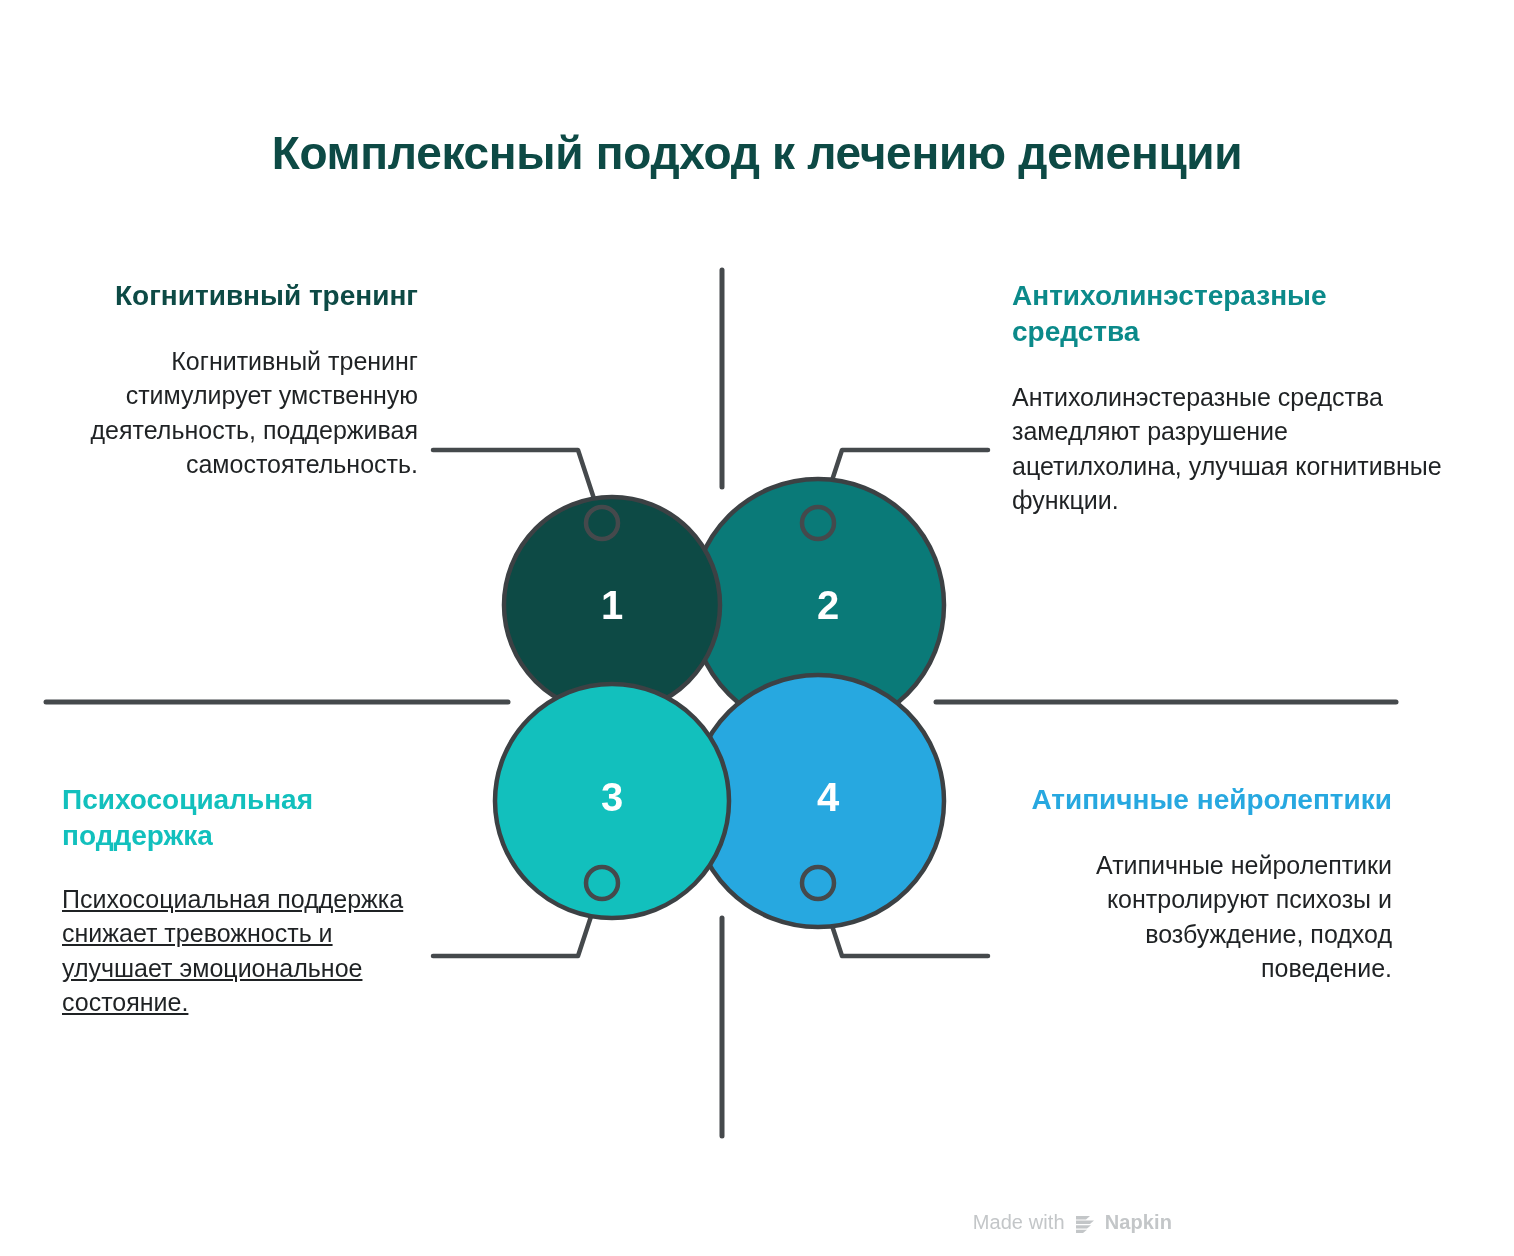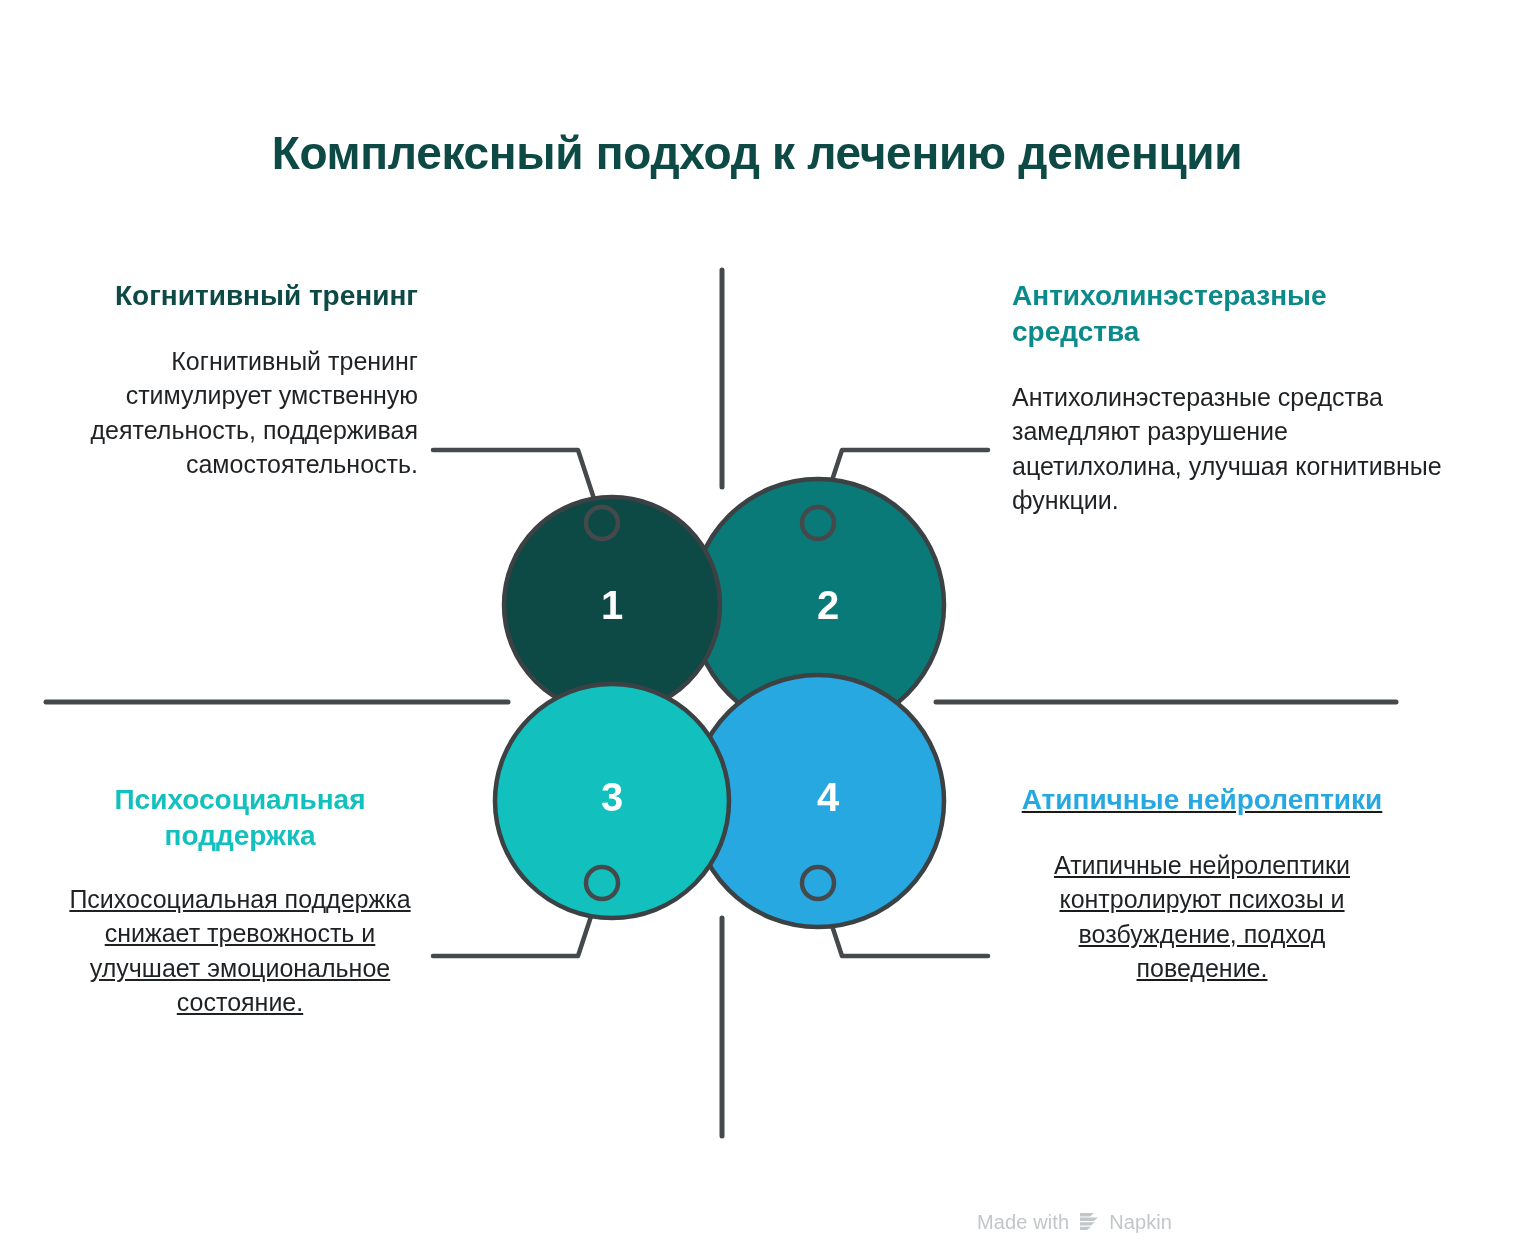--- a/index.html
+++ b/index.html
@@ -50,22 +50,22 @@
   }
   .quad-body {
     font-size: 25px;
     line-height: 1.38;
     color: #1f2224;
     margin: 0;
   }
 
   #quad-1 { left: 62px;  top: 278px; width: 356px; text-align: right; }
   #quad-2 { left: 1012px; top: 278px; width: 440px; text-align: left; }
-  #quad-3 { left: 62px;  top: 782px; width: 356px; text-align: center; }
-  #quad-4 { left: 1012px; top: 782px; width: 380px; text-align: center; text-decoration: underline; }
+  #quad-3 { left: 62px;  top: 782px; width: 356px; text-align: left; }
+  #quad-4 { left: 1012px; top: 782px; width: 380px; text-align: right; }
 
   #quad-1 .quad-heading { color: #0d4a45; }
   #quad-2 .quad-heading { color: #0b8a8a; }
   #quad-3 .quad-heading { color: #12c0bd; }
   #quad-4 .quad-heading { color: #27a8e0; }
 
   #quad-3 .quad-body { margin-top: -2px; text-decoration: underline; }
 
   
   #graphic {
@@ -91,27 +91,27 @@
   #circle-number-2 { left: 798px; top: 585px; }
   #circle-number-3 { left: 582px; top: 777px; }
   #circle-number-4 { left: 798px; top: 777px; }
 
   
   #footer-brand {
     position: absolute;
     right: 36px;
     bottom: 22px;
     display: flex;
-    align-items: flex-start;
+    align-items: flex-end;
     gap: 9px;
     color: #c3c6c8;
     font-size: 20px;
     letter-spacing: 0.1px;
   }
-  #footer-brand .brand-name { font-weight: 400; }
+  #footer-brand .brand-name { font-weight: 700; }
   #napkin-logo-icon { display: block; }
 </style>
 </head>
 <body>
 
 <div id="stage">
 
   <h1 id="page-title">Комплексный подход к лечению деменции</h1>
 
   <svg id="graphic" viewBox="0 0 1514 1256">

